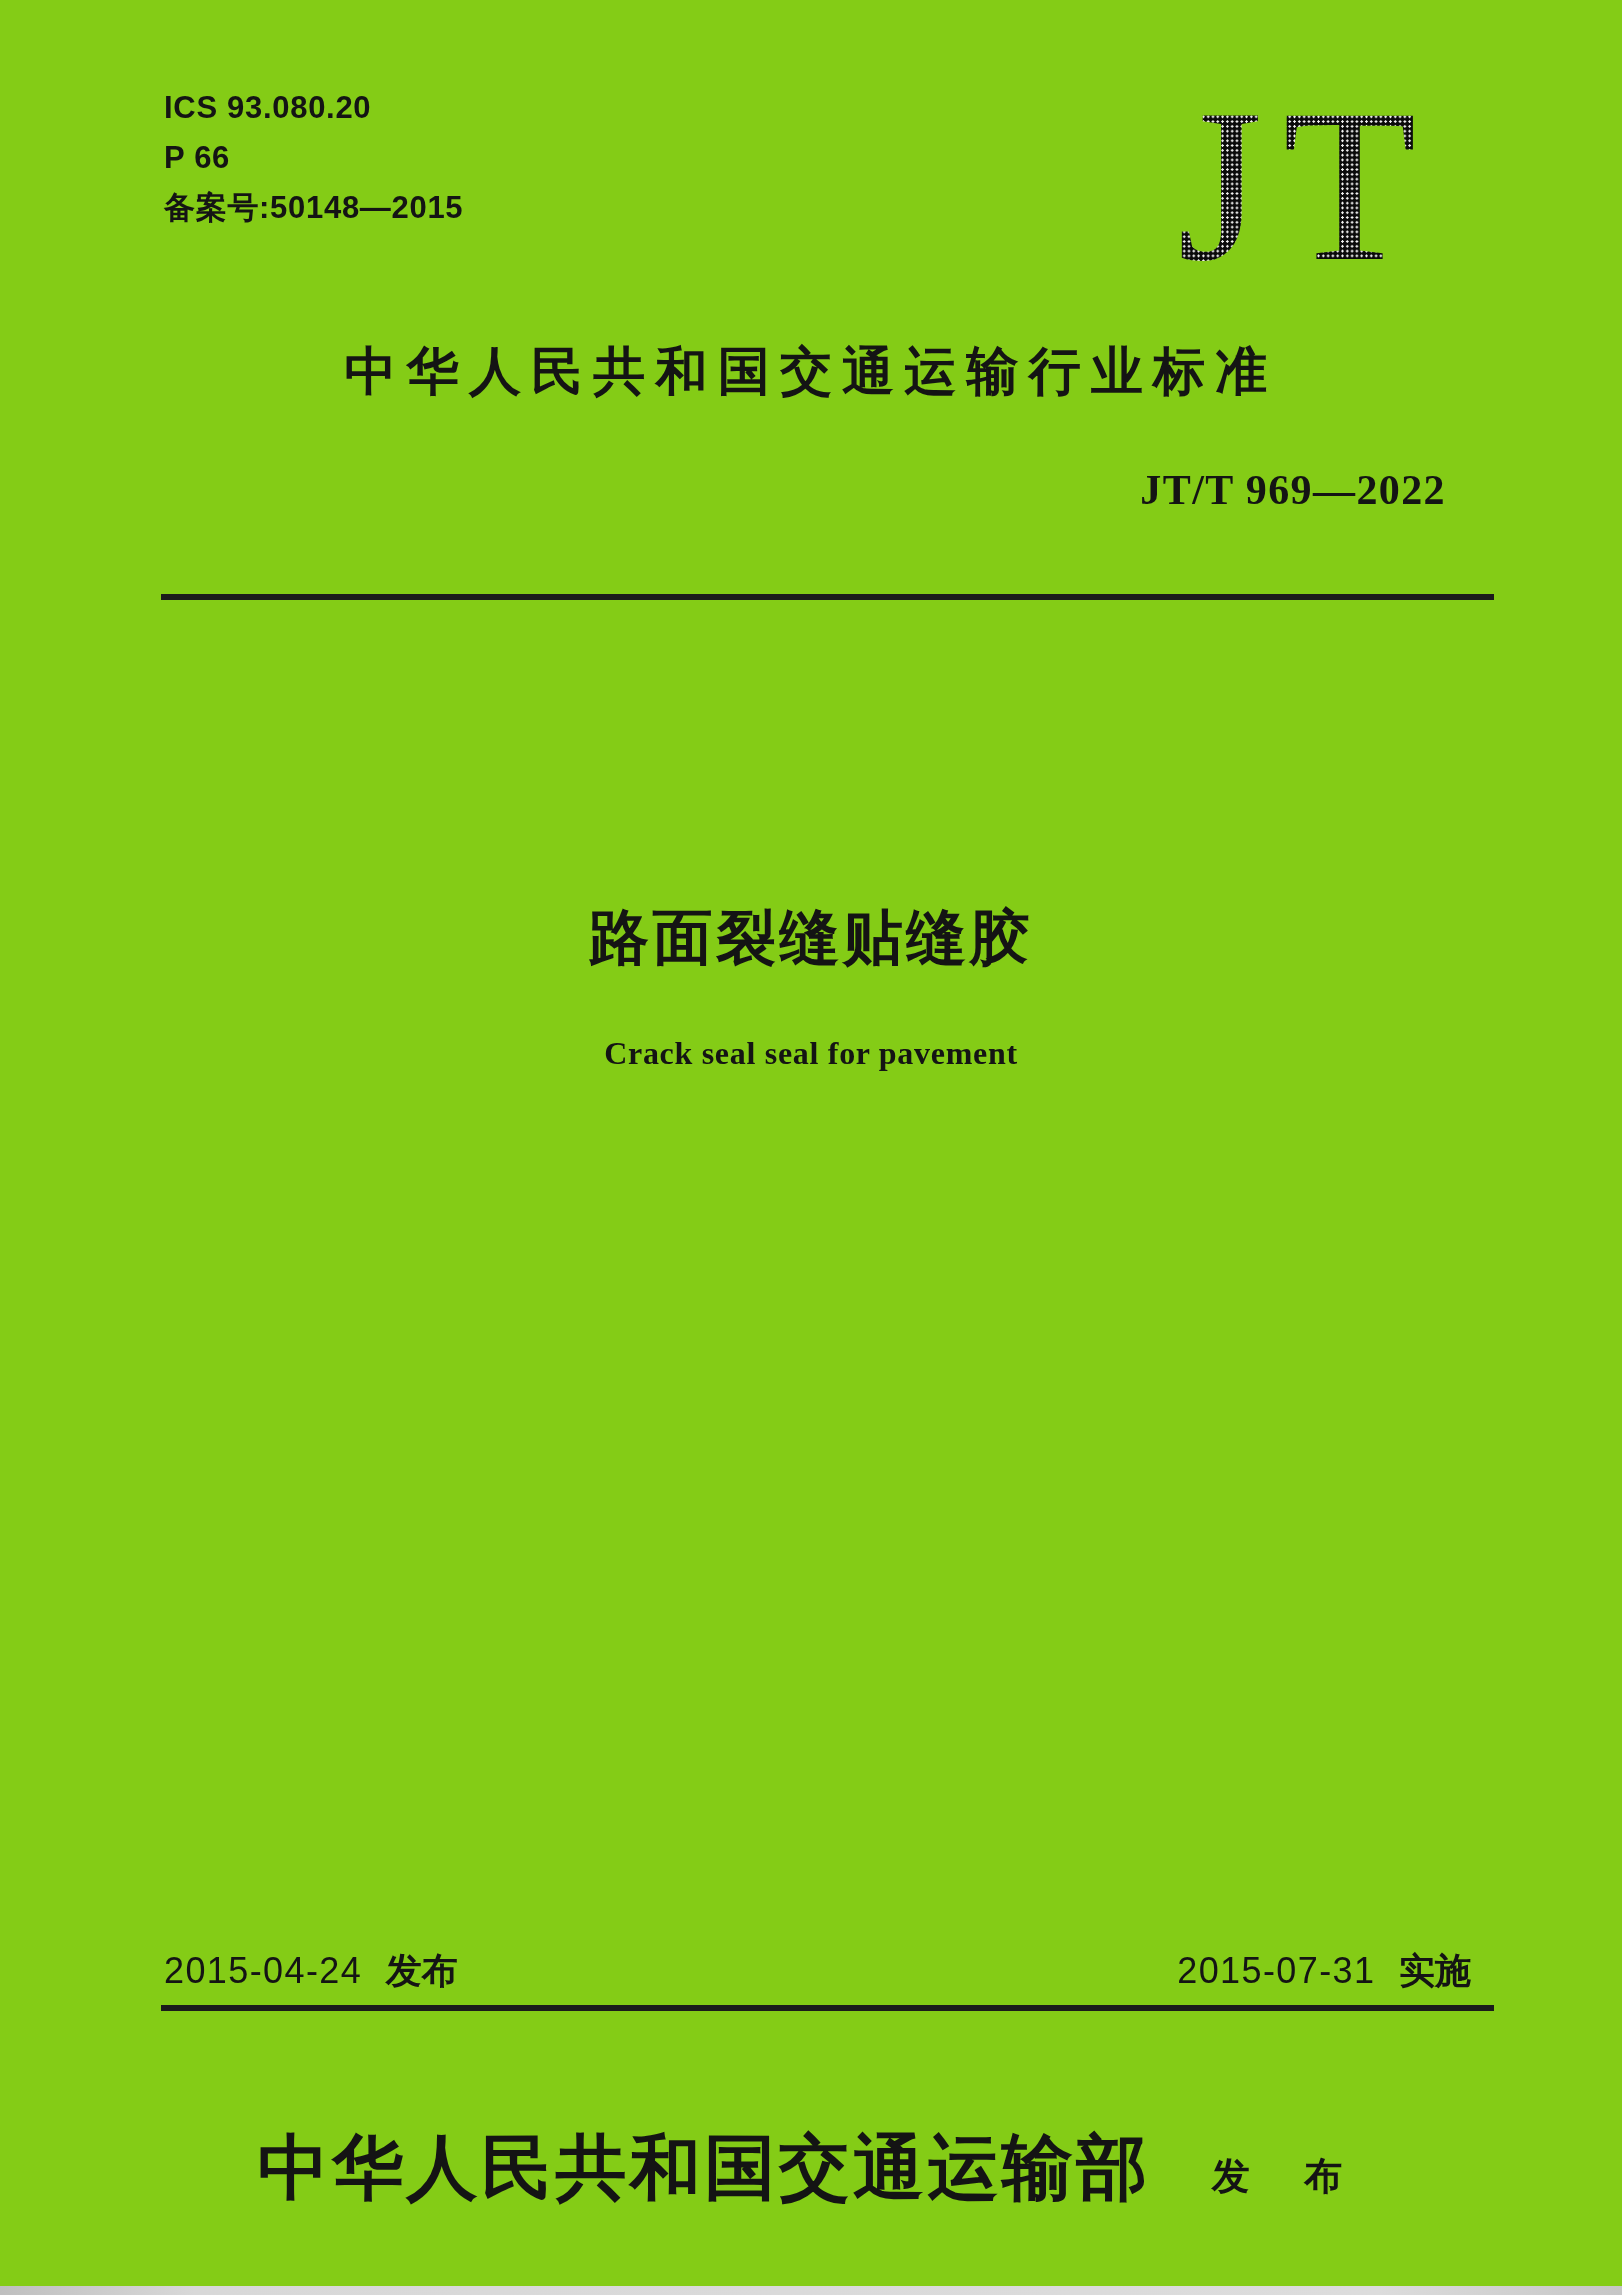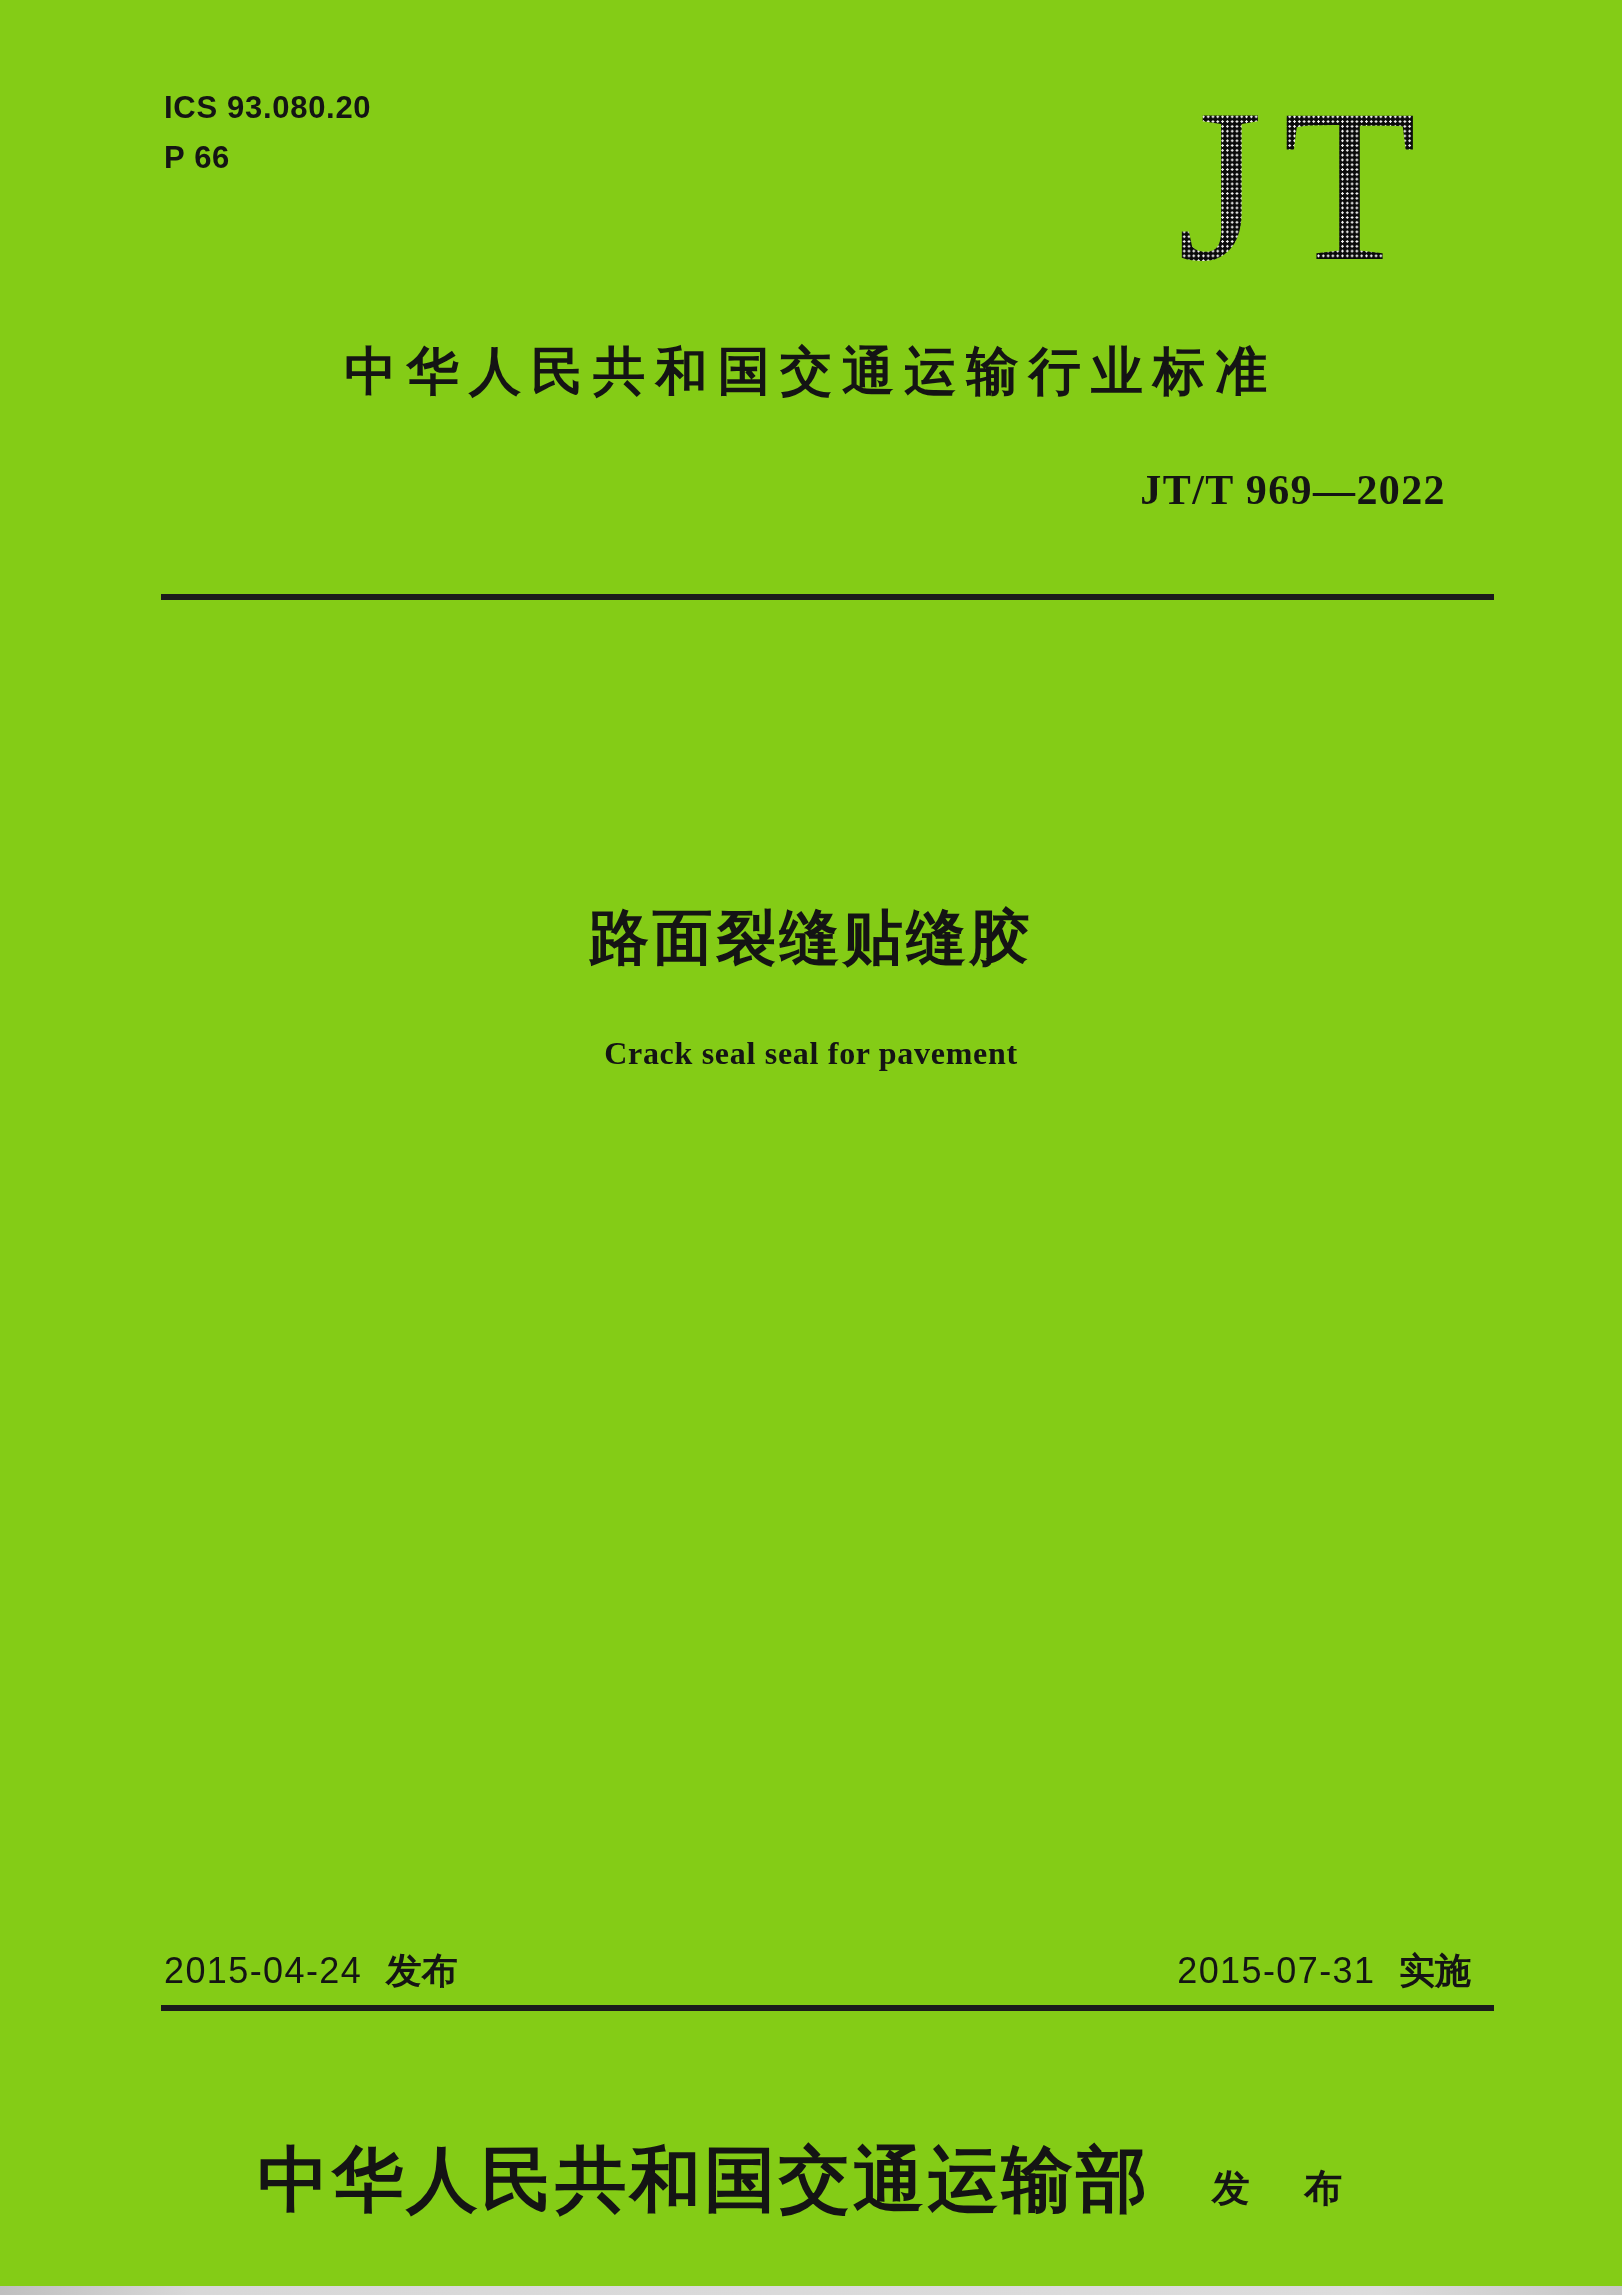--- a/index.html
+++ b/index.html
@@ -124,21 +124,20 @@
   
   .publisher-row {
     position: absolute;
     top: 2121px;
     left: 0;
     width: 100%;
     display: flex;
     justify-content: center;
     align-items: center;
     white-space: nowrap;
-    margin-top: 12px;
   }
   .publisher-name {
     font-size: 71px;
     font-weight: 900;
     letter-spacing: 3.4px;
   }
   .publish-action {
     font-size: 38px;
     font-weight: 700;
     letter-spacing: 22px;
@@ -157,20 +156,21 @@
   }
 </style>
 </head>
 <body>
 
 <div class="page">
 
   <div class="meta">
     <div class="meta-line">ICS 93.080.20</div>
     <div class="meta-line">P 66</div>
+    <div class="meta-line">备案号:50148—2015</div>
   </div>
 
   <div class="jt-logo">JT</div>
 
   <div class="std-category">中华人民共和国交通运输行业标准</div>
 
   <div class="std-number">JT/T 969—2022</div>
 
   <div class="rule rule-top"></div>
 

